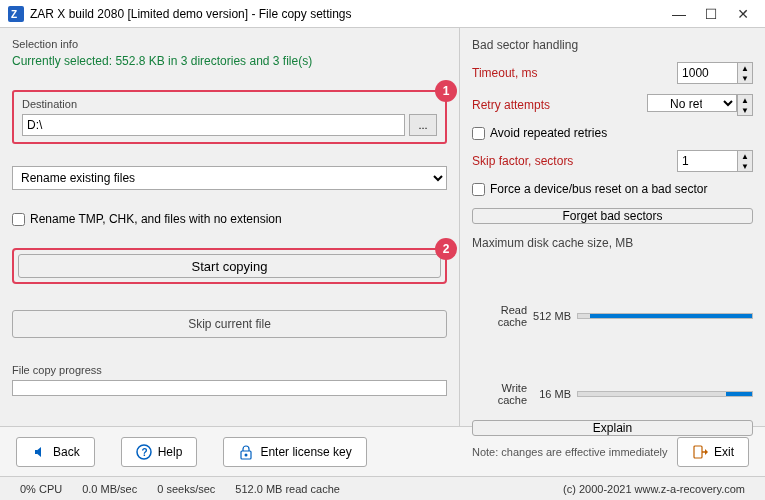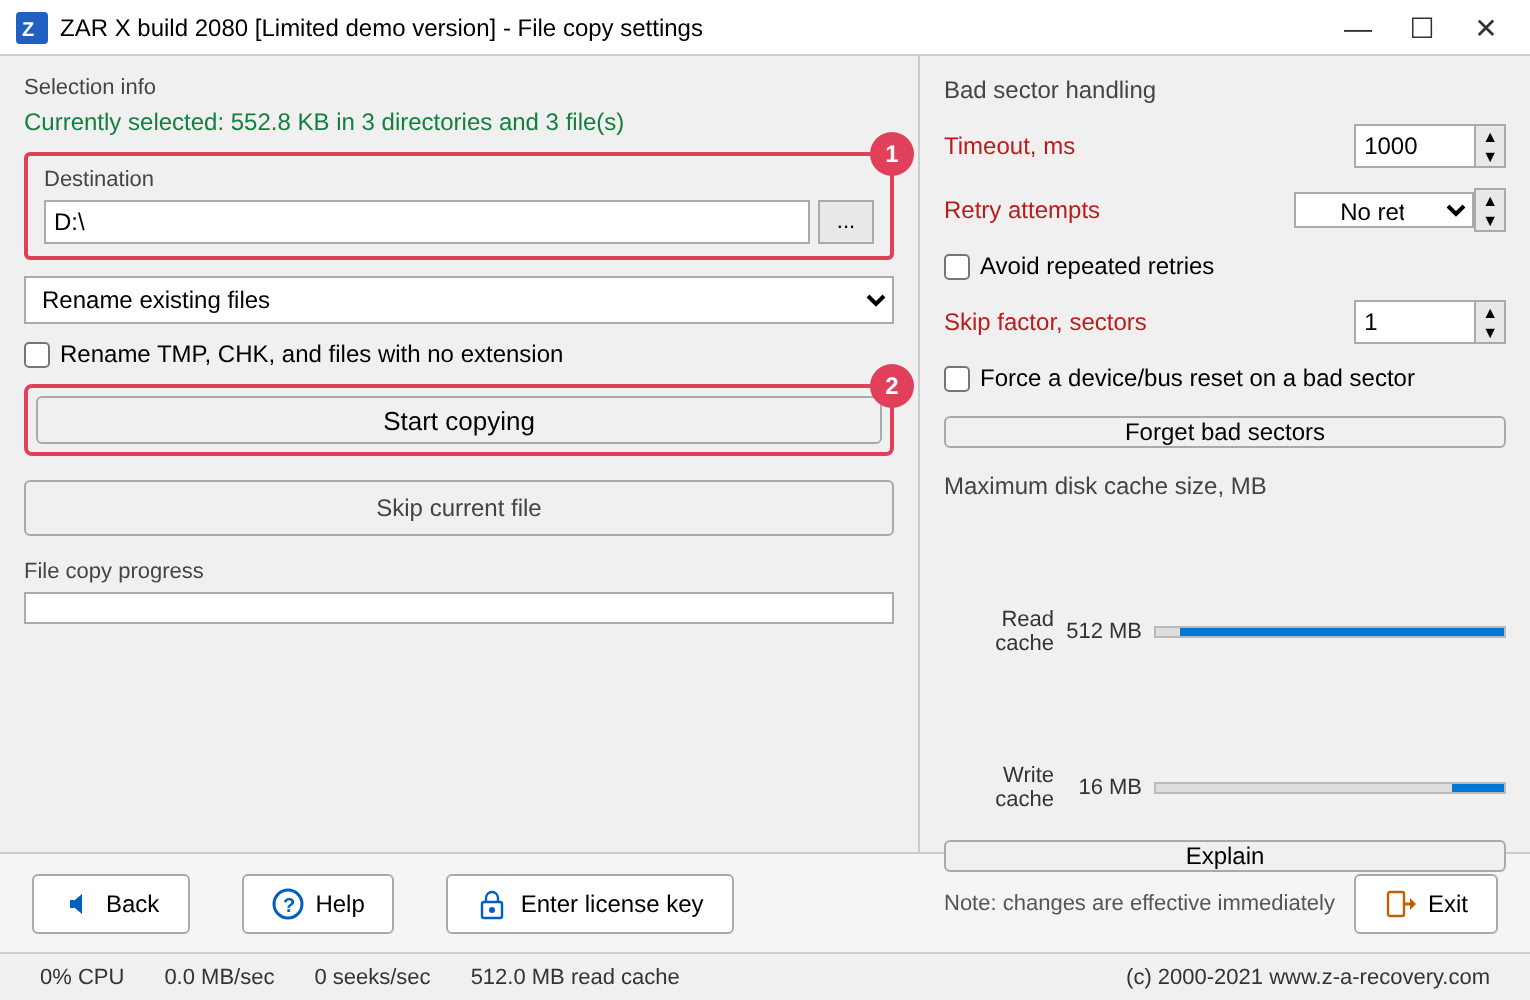--- a/index.html
+++ b/index.html
@@ -55,21 +55,21 @@
       height: calc(500px - 28px - 50px - 24px);
     }
 
     
     .left-panel {
       width: 460px;
       padding: 10px 12px;
       border-right: 1px solid #ccc;
       display: flex;
       flex-direction: column;
-      gap: 8px;
+      gap: 22px;
     }
 
     .section-label {
       font-size: 11px;
       color: #444;
       margin-bottom: 4px;
     }
 
     .selection-info {
       font-size: 12px;
@@ -239,21 +239,20 @@
       margin-bottom: 4px;
     }
 
     .field-label {
       font-size: 12px;
       color: #b91c1c;
     }
 
     .field-input-spin {
       display: flex;
-      align-items: center;
     }
 
     .spin-input {
       width: 60px;
       height: 22px;
       border: 1px solid #aaa;
       border-right: none;
       padding: 2px 4px;
       font-size: 12px;
       background: white;

